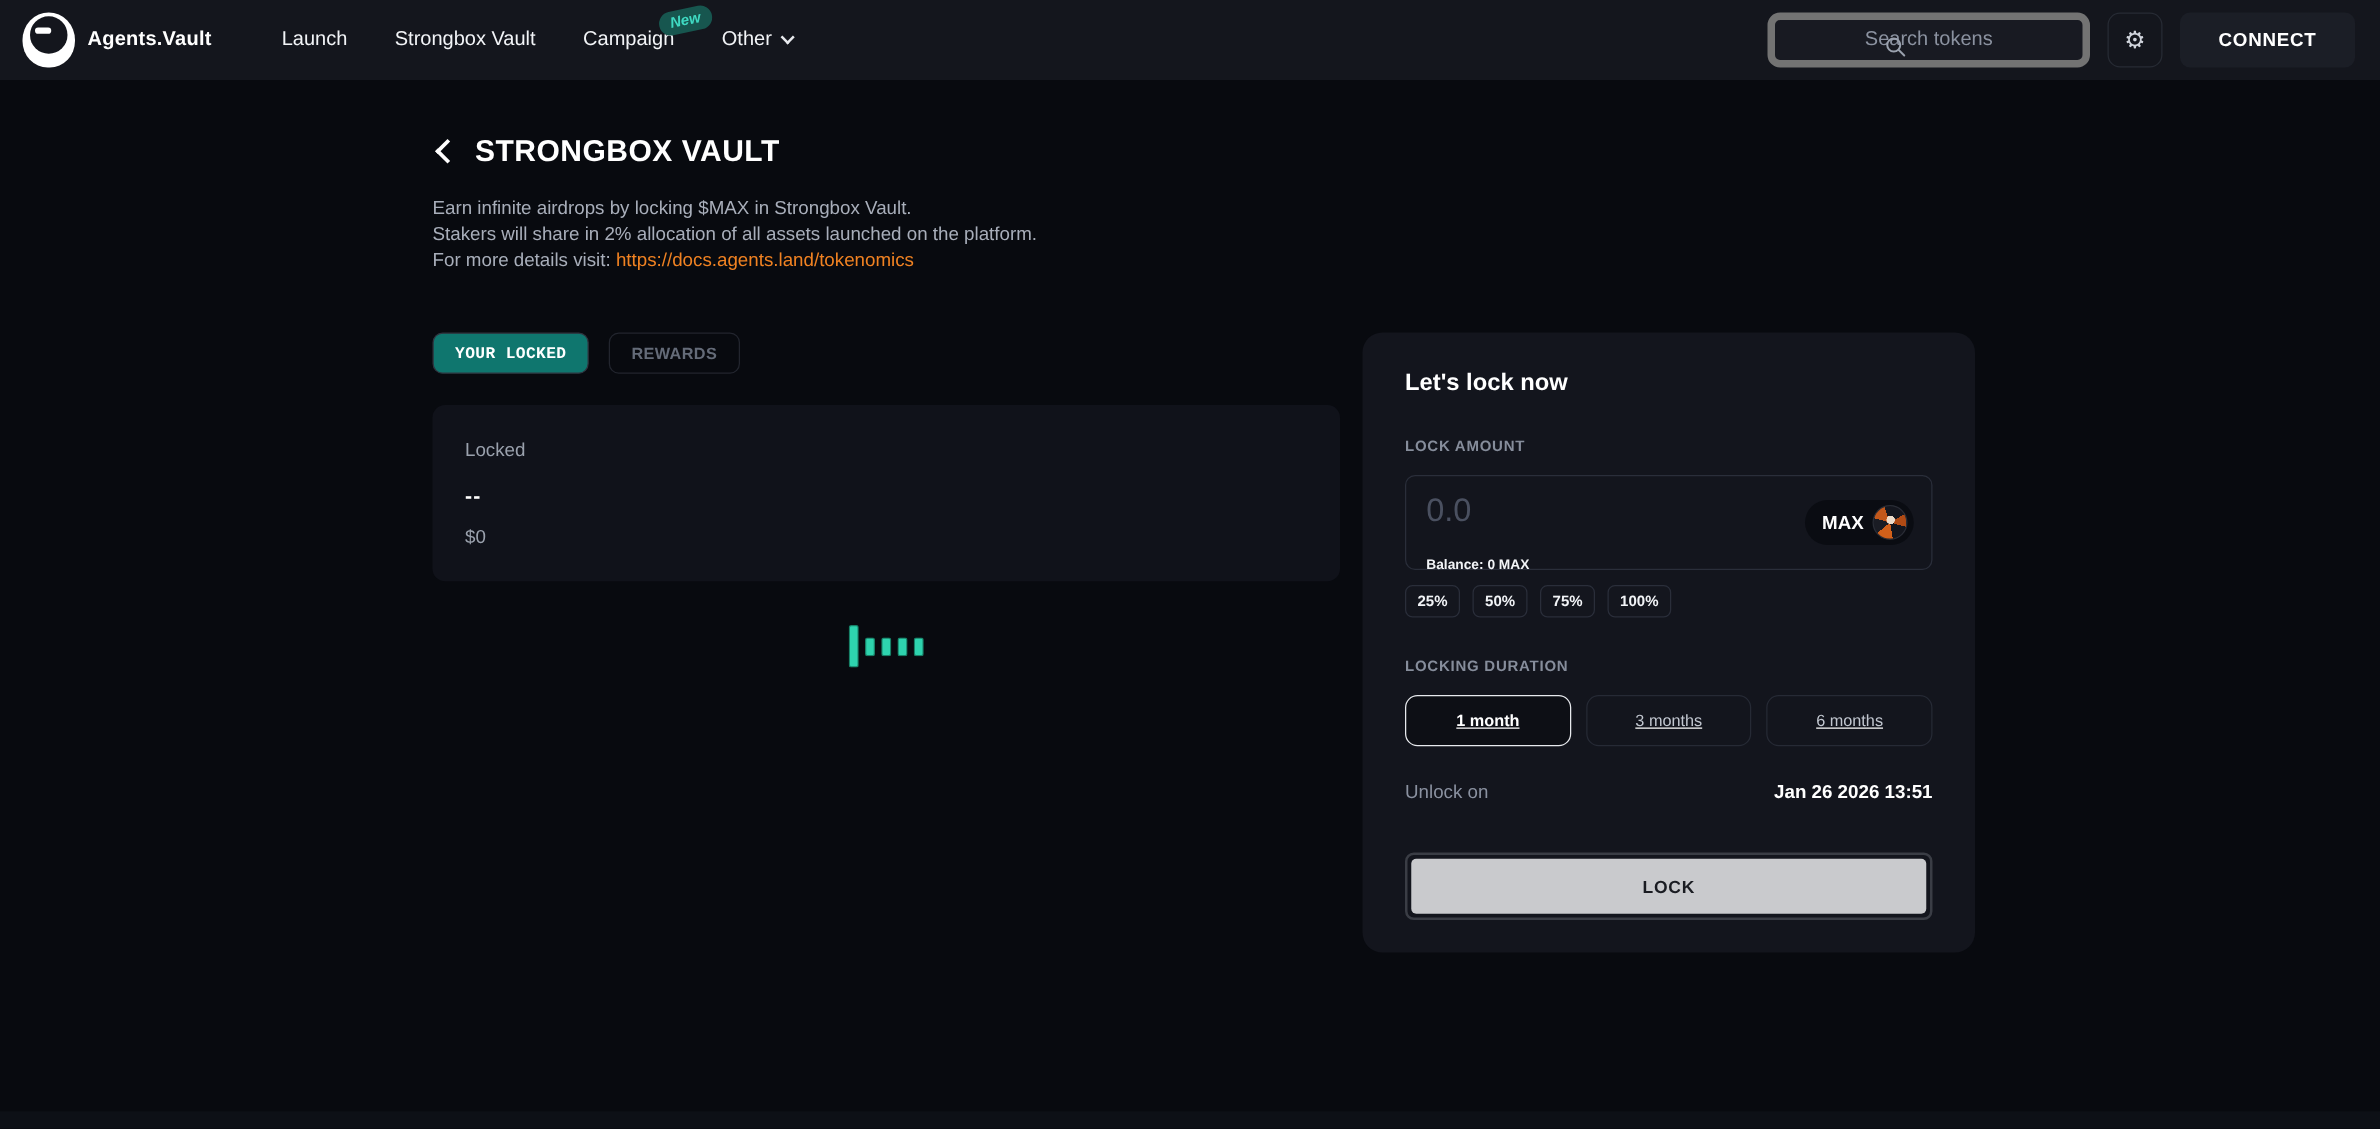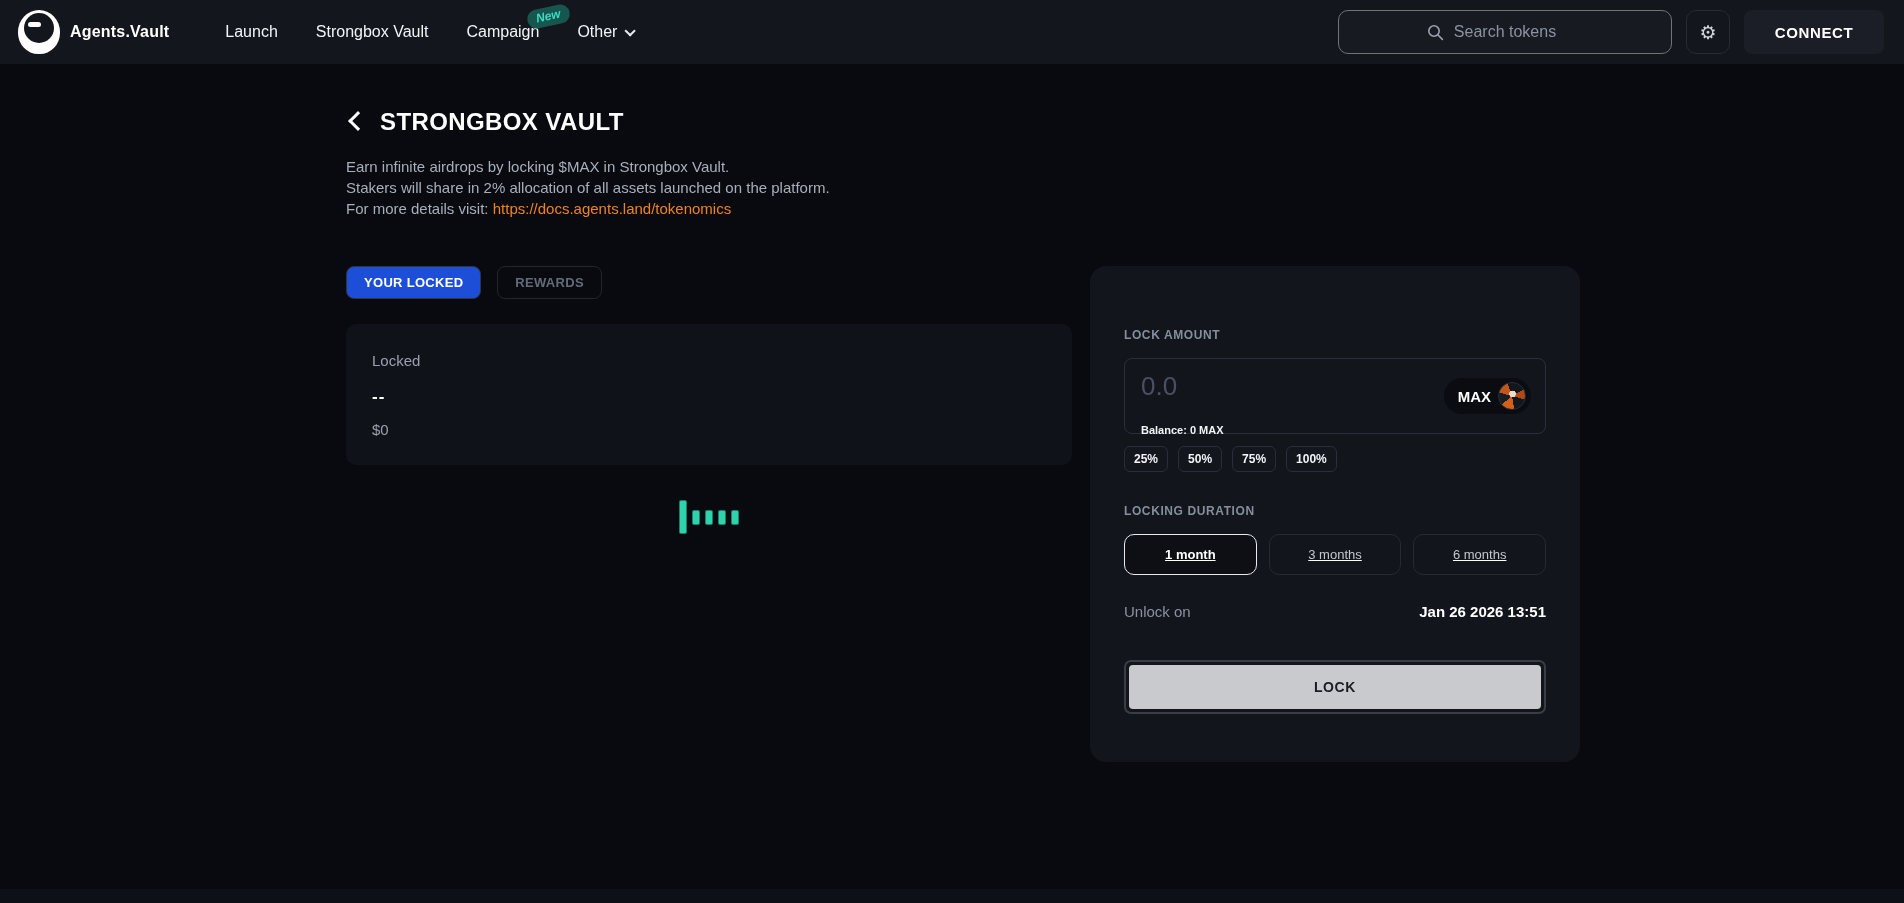--- a/index.html
+++ b/index.html
@@ -44,22 +44,22 @@
     padding:2px 9px 3px; border-radius:11px;
     transform:rotate(-12deg);
   }
   .chev-down {
     display:inline-block; width:8px; height:8px; margin-left:7px;
     border-right:2px solid #e8eaee; border-bottom:2px solid #e8eaee;
     transform:rotate(45deg) translateY(-3px);
   }
   .header-right { margin-left:auto; display:flex; align-items:center; gap:14px; }
   .search-box {
-    position:relative; width:334px; height:44px;
-    background:#181a22; border:1px solid #737373; border-radius:10px;
+    position:relative; width:258px; height:44px;
+    background:#181a22; border:6px solid #737373; border-radius:10px;
   }
   .search-box svg { position:absolute; left:88px; top:13px; }
   .search-box input {
     width:100%; height:100%; background:transparent; border:none; outline:none;
     color:#c6ccd6; font-size:16px; text-align:center;
     font-family:"Liberation Sans", sans-serif;
   }
   .search-box input::placeholder { color:#8b92a0; }
   .icon-btn {
     width:44px; height:44px; border:1px solid #272b34; border-radius:10px;
@@ -89,21 +89,21 @@
   .content-row { display:flex; align-items:flex-start; gap:18px; margin-top:47px; }
   .left-col { width:726px; }
 
   .tabs { display:flex; gap:16px; }
   .tab {
     height:33px; padding:0 17px; border-radius:8px;
     font-size:13px; font-weight:bold; letter-spacing:0.3px;
     display:flex; align-items:center; cursor:pointer;
     font-family:"Liberation Sans", sans-serif;
   }
-  .tab.active { background:#1d4ed8; border:1px solid #30343f; color:#ffffff; }
+  .tab.active { background:#0f766e; border:1px solid #30343f; color:#ffffff;font-family:Liberation Mono, monospace; }
   .tab.inactive { background:transparent; border:1px solid #22252e; color:#646b78; }
 
   .locked-card {
     margin-top:25px; height:141px; background:#10121a; border-radius:10px;
     padding:28px 26px;
   }
   .locked-label { font-size:15px; color:#9aa1ad; }
   .locked-value { margin-top:18px; font-size:17px; font-weight:bold; color:#ffffff; letter-spacing:1px; }
   .locked-usd { margin-top:14px; font-size:15px; color:#9aa1ad; }
 
@@ -252,20 +252,21 @@
       <div class="loader">
         <div class="bar tall"></div>
         <div class="bar short"></div>
         <div class="bar short"></div>
         <div class="bar short"></div>
         <div class="bar short"></div>
       </div>
     </div>
 
     <div class="panel">
+      <div class="panel-title">Let's lock now</div>
 
       <div class="field-label">LOCK AMOUNT</div>
 
       <div class="amount-box">
         <input class="amount-input" type="text" placeholder="0.0" style="">
         <div class="balance-text">Balance: 0 MAX</div>
         <button class="max-pill">
           <span class="max-label">MAX</span>
           <span class="token-icon"></span>
         </button>

